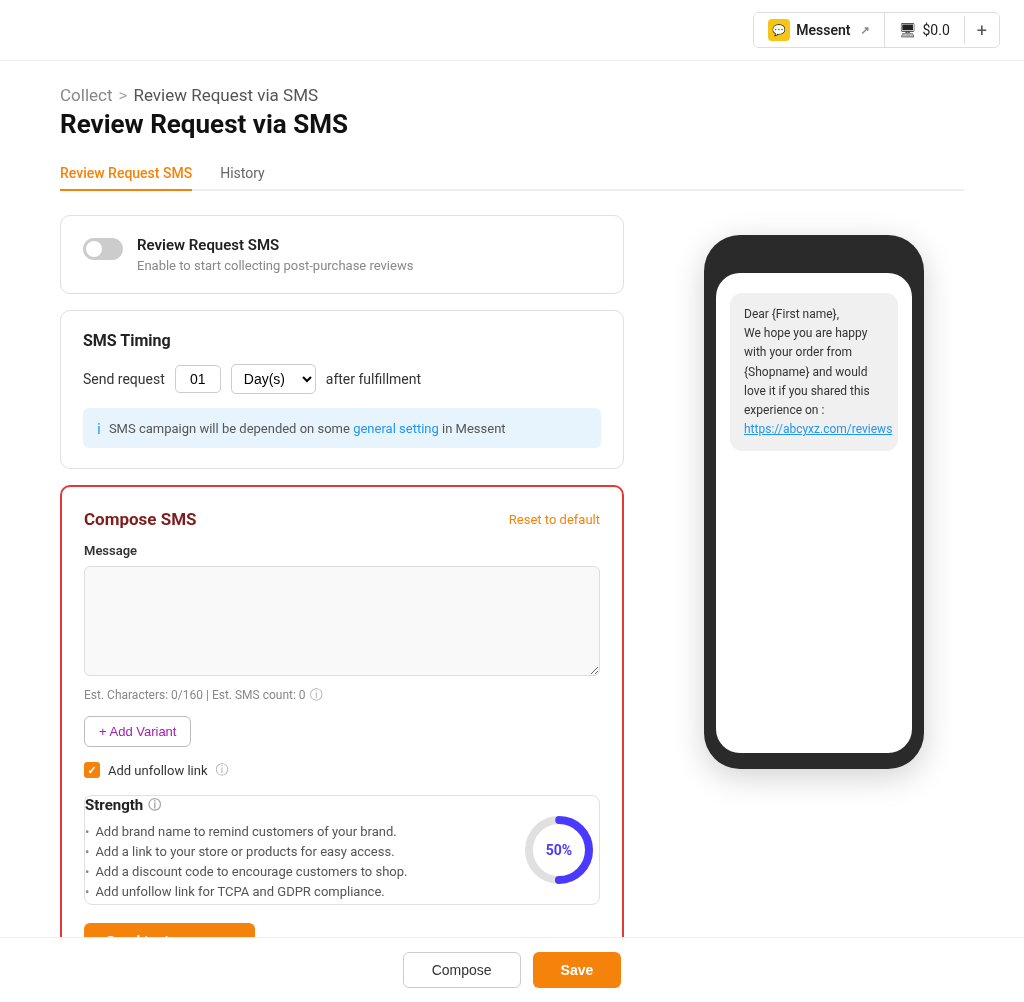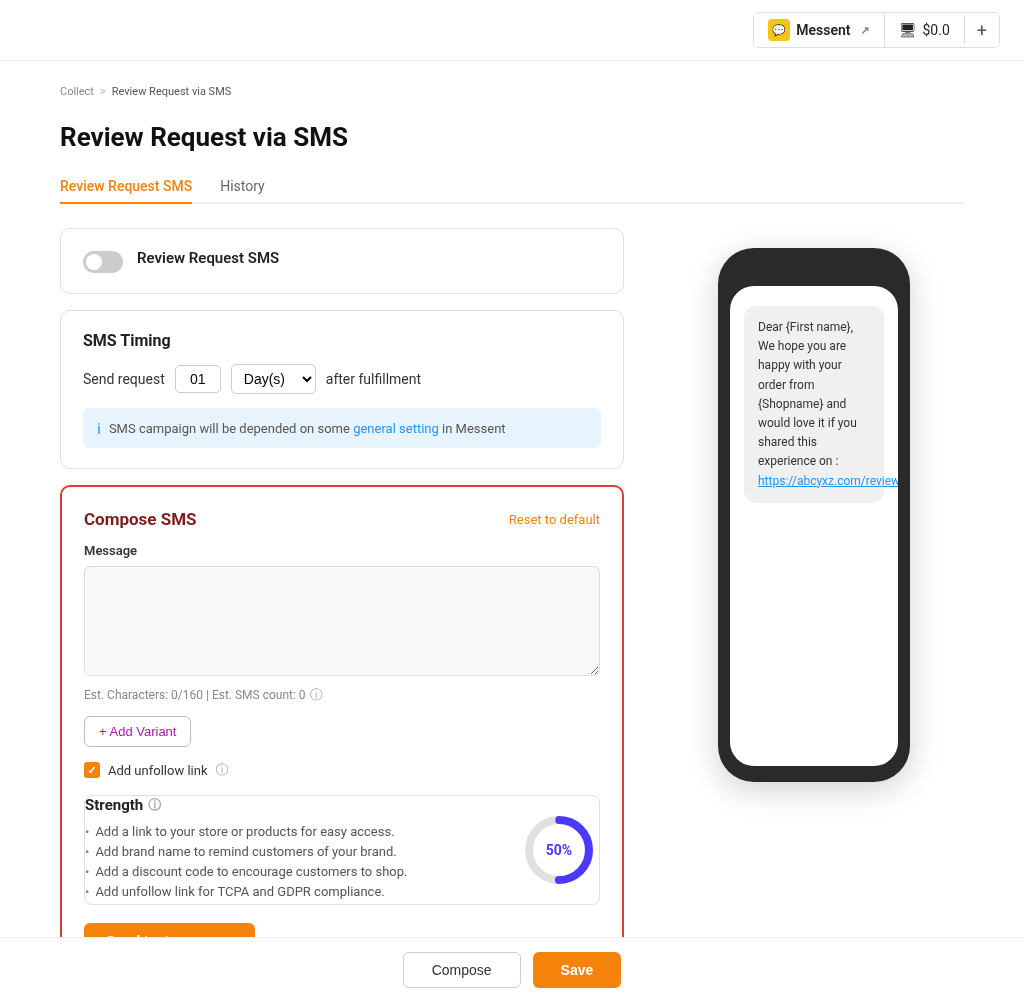--- a/index.html
+++ b/index.html
@@ -75,23 +75,23 @@
       font-size: 18px;
       color: #555;
       cursor: pointer;
     }
     
     .main-content {
       padding: 24px 60px 80px 60px;
     }
     
     .breadcrumb {
-      font-size: 11px;
+      font-size: 17px;
       color: #888;
-      margin-bottom: 24px;
+      margin-bottom: 4px;
       display: flex;
       align-items: center;
       gap: 6px;
     }
     .breadcrumb a {
       color: #888;
       text-decoration: none;
     }
     .breadcrumb-sep { color: #aaa; }
     .breadcrumb-current { color: #555; }
@@ -441,21 +441,21 @@
       color: #fff;
       border: none;
       border-radius: 6px;
       padding: 9px 28px;
       font-size: 14px;
       font-weight: 600;
       cursor: pointer;
     }
     
     .phone-mockup {
-      width: 192px;
+      width: 220px;
       background: #2a2a2a;
       border-radius: 36px;
       padding: 16px 12px;
       box-shadow: 0 8px 32px rgba(0,0,0,0.18);
       position: relative;
     }
     .phone-notch {
       width: 60px;
       height: 14px;
       background: #2a2a2a;
@@ -525,20 +525,21 @@
 
         <div class="card">
           <div class="toggle-row">
             <div class="toggle">
               <div class="toggle-track">
                 <div class="toggle-thumb"></div>
               </div>
             </div>
             <div class="toggle-info">
               <h3>Review Request SMS</h3>
+              <p>Enable to start collecting post-purchase reviews</p>
             </div>
           </div>
         </div>
 
         <div class="card">
           <div class="section-title">SMS Timing</div>
           <div class="timing-row">
             <span class="timing-label">Send request</span>
             <input class="timing-input" type="text" value="01" style="">
             <select class="timing-select">
@@ -576,22 +577,22 @@
           </div>
 
           
           <div class="strength-card">
             <div class="strength-left">
               <div class="strength-title">
                 <span>Strength</span>
                 <span class="help-icon">ⓘ</span>
               </div>
               <ul class="strength-list">
+                <li>Add brand name to remind customers of your brand.</li>
                 <li>Add a link to your store or products for easy access.</li>
-                <li>Add brand name to remind customers of your brand.</li>
                 <li>Add a discount code to encourage customers to shop.</li>
                 <li>Add unfollow link for TCPA and GDPR compliance.</li>
               </ul>
             </div>
             <div class="donut-wrapper">
               <svg width="80" height="80" viewBox="0 0 80 80">
 
                 <circle cx="40" cy="40" r="30" fill="none" stroke="#e0e0e0" stroke-width="8"></circle>
 
                 <circle cx="40" cy="40" r="30" fill="none" stroke="#4a3aff" stroke-width="8" stroke-dasharray="94.25 94.25" stroke-dashoffset="47.12" stroke-linecap="round"></circle>

